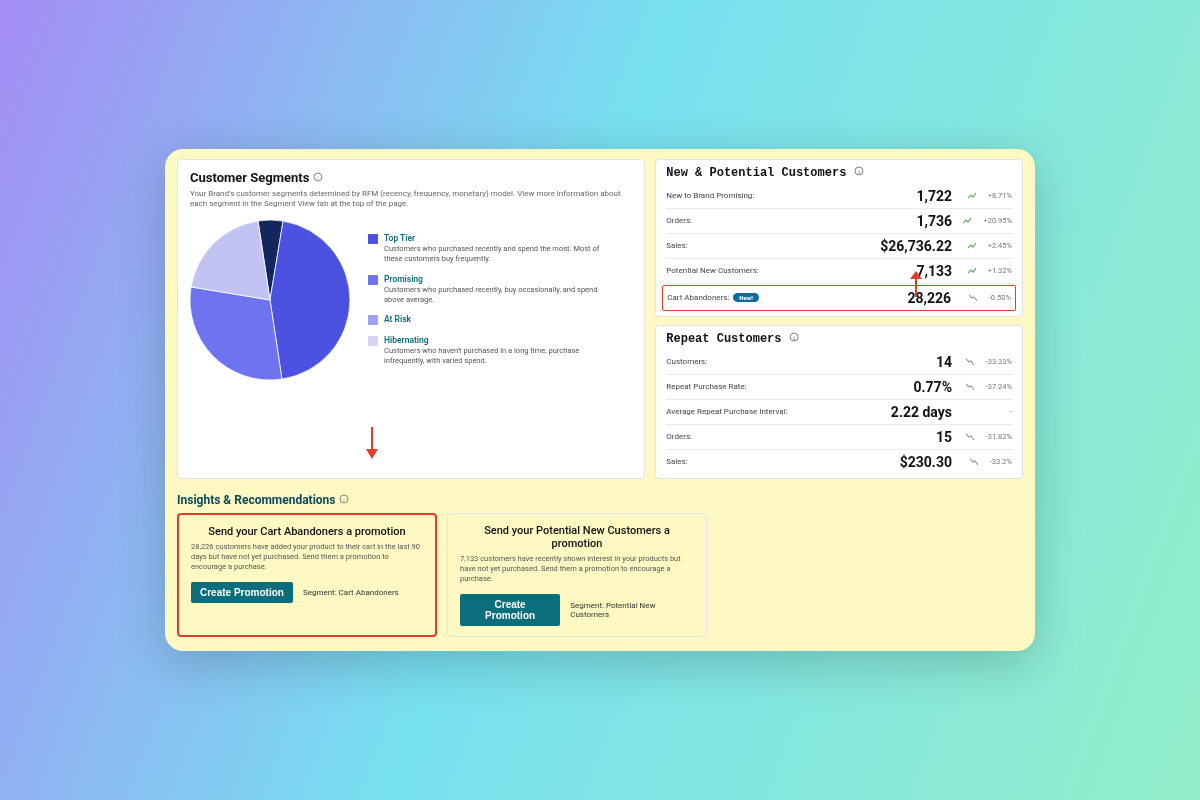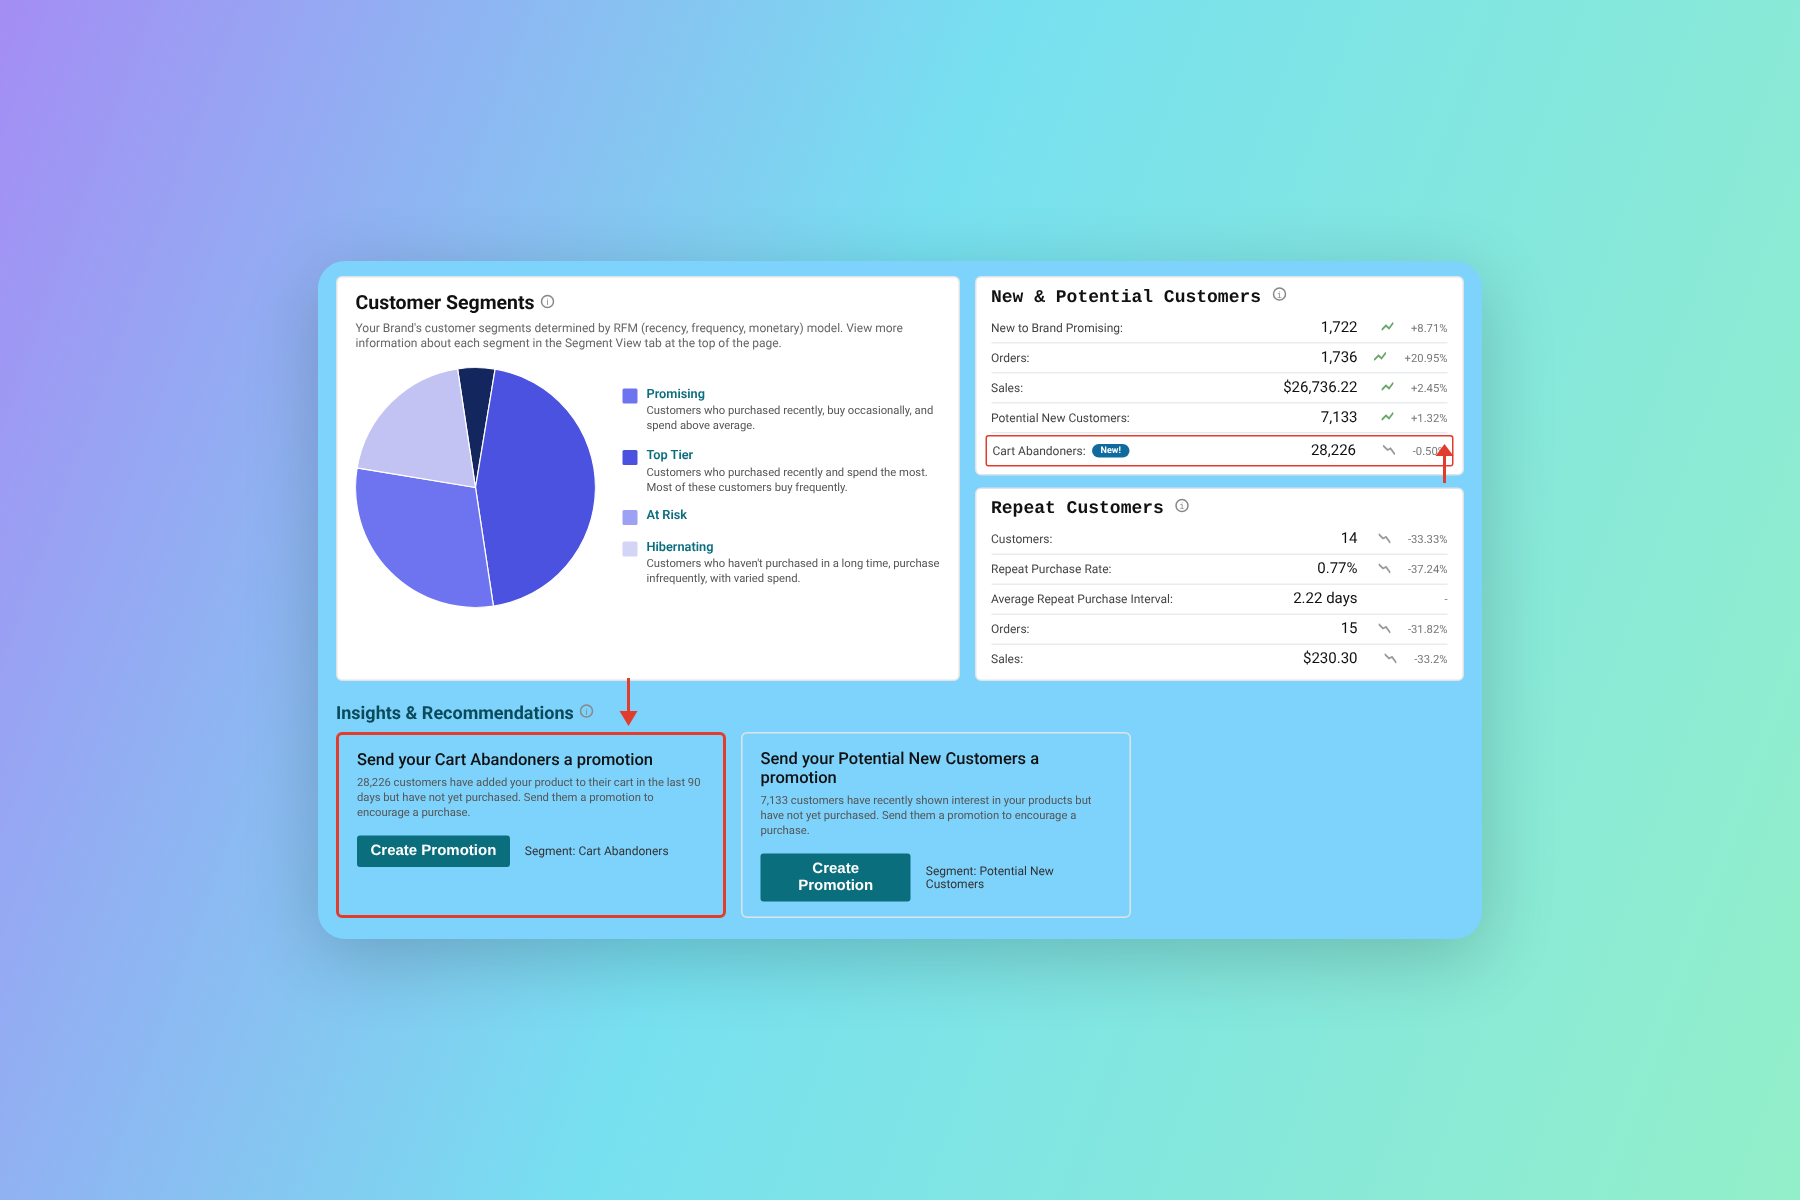--- a/index.html
+++ b/index.html
@@ -7,22 +7,22 @@
   body {
     font-family: -apple-system, BlinkMacSystemFont, "Segoe UI", Roboto, Arial, sans-serif;
     background: linear-gradient(110deg,#a48df4 0%,#77e0f0 45%,#93efc9 100%);
     min-height:800px;
     width:1200px;
     display:flex;
     align-items:center;
     justify-content:center;
   }
   .dashboard {
-    width: 776px;
-    background:#7dd3fc;
+    width: 870px;
+    background:#fef9c3;
     border-radius:18px;
     box-shadow: 0 12px 50px rgba(0,0,0,.2);
     padding:10px 12px 14px 12px;
     position:relative;
   }
   .row { display:flex; gap:10px; }
 
   .card {
     background:#fff;
     border:1px solid #e1e4e6;
@@ -46,34 +46,34 @@
   .stats-col { flex:1 1 44%; display:flex; flex-direction:column; gap:8px;}
   .stats-card { padding:6px 10px 4px; }
   .stats-title { font-size:12px; font-weight:700; color:#111; margin-bottom:4px;font-family:Liberation Mono, monospace;}
   .stat-row {
     display:flex; align-items:center; justify-content:space-between;
     border-bottom:1px solid #e9ecee; padding:4px 0;
     font-size:8px; color:#444;
   }
   .stat-row:last-child { border-bottom:none; }
   .stat-label { display:flex; align-items:center; gap:4px; }
-  .stat-value { font-weight:400; color:#111; font-size:10px; margin-left:auto; padding-right:14px; }
+  .stat-value { font-weight:700; color:#111; font-size:14px; margin-left:auto; padding-right:14px; }
   .stat-delta { width:46px; text-align:right; font-size:7.5px; color:#777; display:flex; align-items:center; justify-content:flex-end; gap:12px;}
   .stat-delta svg { flex-shrink:0; }
   .badge-new {
     background:#0f6b9e; color:#fff; border-radius:7px; font-size:6px; padding:1px 6px 1px; font-weight:700;
   }
   .stat-row.highlight-red { border:1.5px solid #e23c2c; border-radius:2px; padding:4px 4px; margin:1px -4px;}
 
   
   h3.section { font-size:12px; font-weight:700; color:#0b4a5a; margin:14px 0 6px;}
   .ins-row { display:flex; gap:10px; }
   .ins-card { flex:0 0 260px; border:1px solid #e1e4e6; border-radius:4px; padding:10px 12px 10px; position:relative;}
   .ins-card.red { border:2px solid #e23c2c; }
-  .ins-title { font-size:11px; color:#111; margin:0 0 4px; font-weight:500;}
+  .ins-title { font-size:11px; color:#111; margin:0 0 4px; font-weight:500;text-align:center;}
   .ins-desc { font-size:7.5px; color:#555; line-height:1.35; margin:0 0 10px;}
   .ins-foot { display:flex; align-items:center; gap:10px;}
   .btn-create {
     background:#0b6e7d; color:#fff; font-size:10px; font-weight:600;
     padding:5px 9px; border-radius:2px; border:none; cursor:pointer;
   }
   .segment-link { font-size:8px; color:#333; }
 
   
   .arrow { position:absolute; pointer-events:none; }
@@ -112,31 +112,31 @@
         <div class="pie-holder">
           <svg id="pie" viewBox="-1 -1 2 2" width="160" height="160">
               <path d="M 0 0 L -0.14943813247359908 -0.9887710779360424 A 1 1 0 0 1 0.16342295695667788 -0.986556099337253 Z" fill="#13265d" stroke="#fff" stroke-width="0.01"></path>
               <path d="M 0 0 L 0.16342295695667788 -0.986556099337253 A 1 1 0 0 1 0.1494381324735992 0.9887710779360422 Z" fill="#4c52e0" stroke="#fff" stroke-width="0.01"></path>
               <path d="M 0 0 L 0.1494381324735992 0.9887710779360422 A 1 1 0 0 1 -0.9865560993372531 -0.1634229569566777 Z" fill="#6e74ef" stroke="#fff" stroke-width="0.01"></path>
               <path d="M 0 0 L -0.9865560993372531 -0.1634229569566777 A 1 1 0 0 1 -0.14943813247359974 -0.9887710779360422 Z" fill="#c3c3f3" stroke="#fff" stroke-width="0.01"></path>
             </svg>
         </div>
         <div class="legend" id="legend">
             <div class="legend-item">
+              <div class="swatch" style="background:#4c52e0"></div>
+       <div>
+         <div class="title">Top Tier</div>
+         <div class="desc">Customers who purchased recently and spend the most. Most of these customers buy frequently.</div>
+       </div>
+            </div>
+            <div class="legend-item">
               <div class="swatch" style="background:#6e74ef"></div>
        <div>
          <div class="title">Promising</div>
          <div class="desc">Customers who purchased recently, buy occasionally, and spend above average.</div>
-       </div>
-            </div>
-            <div class="legend-item">
-              <div class="swatch" style="background:#4c52e0"></div>
-       <div>
-         <div class="title">Top Tier</div>
-         <div class="desc">Customers who purchased recently and spend the most. Most of these customers buy frequently.</div>
        </div>
             </div>
             <div class="legend-item">
               <div class="swatch" style="background:#9ca1f4"></div>
        <div>
          <div class="title">At Risk</div>
        </div>
             </div>
             <div class="legend-item">
               <div class="swatch" style="background:#d4d4f6"></div>

